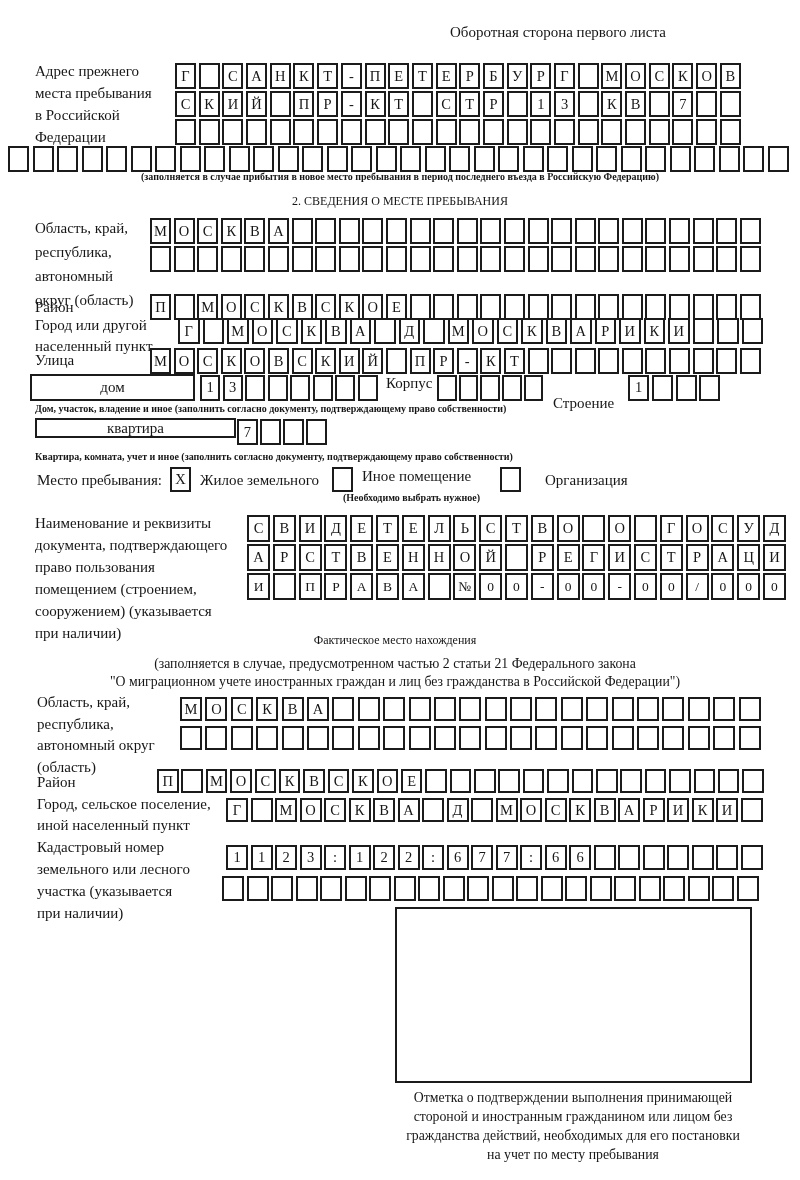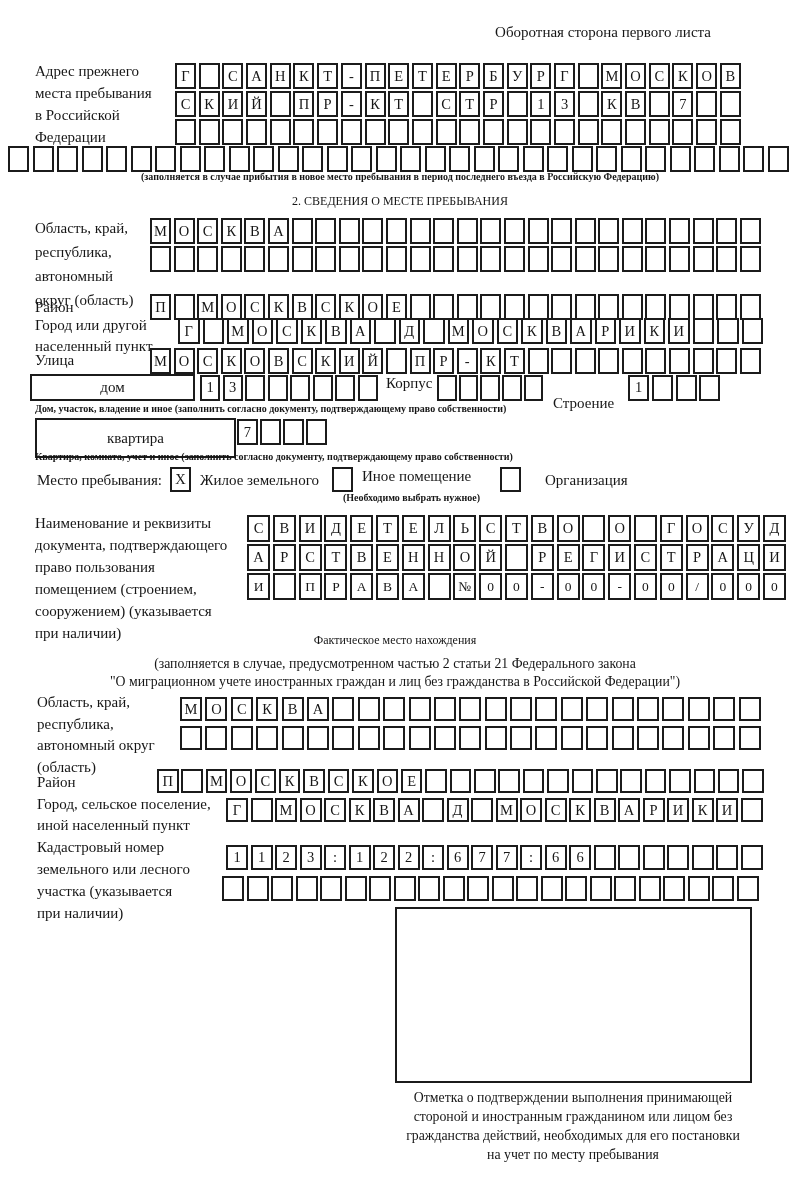--- a/index.html
+++ b/index.html
@@ -19,21 +19,21 @@
     box-sizing:border-box;flex:0 0 var(--cw,21px);width:var(--cw,21px);height:var(--ch,26px);
     border:2px solid #1b1b1b;background:#fff;display:flex;align-items:center;justify-content:center;
     font-size:var(--fs,14.5px);line-height:1;
   }
   .bigcell{
     box-sizing:border-box;border:2px solid #1b1b1b;background:#fff;
     display:flex;align-items:center;justify-content:center;font-size:15px;
   }
   .stamp{box-sizing:border-box;border:2px solid #1b1b1b;background:#fff;}
   .center-multiline{text-align:center;font-size:13.8px;line-height:19px;}
-  .right{text-align:center;}
+  .right{text-align:left;}
 </style>
 </head>
 <body>
 
 <div class="page">
 
   <div class="abs label right" style="left:450px;top:22px;width:306px;">Оборотная сторона первого листа</div>
 
   <div class="abs label" style="left:35px;top:60px;line-height:22px;">
       <div class="line">Адрес прежнего</div>
@@ -334,21 +334,21 @@
     </div>
   <div class="abs label" style="left:553px;top:377px;margin-top:16px;">Строение</div>
   <div class="abs boxrow" style="left:628px;top:374.5px;--gap:2.8px;">
       <div class="cell">1</div>
       <div class="cell"></div>
       <div class="cell"></div>
       <div class="cell"></div>
     </div>
   <div class="abs caption" style="left:35px;top:403px;">Дом, участок, владение и иное (заполнить согласно документу, подтверждающему право собственности)</div>
 
-  <div class="abs bigcell" style="left:35px;top:418px;width:201px;height:40px;font-family:Liberation Serif, serif;">квартира</div>
+  <div class="abs bigcell" style="left:35px;top:418px;width:201px;height:20px;font-family:Liberation Serif, serif;">квартира</div>
   <div class="abs boxrow" style="left:237px;top:419px;--cw:20.5px;--gap:2.5px;">
       <div class="cell">7</div>
       <div class="cell"></div>
       <div class="cell"></div>
       <div class="cell"></div>
     </div>
   <div class="abs caption" style="left:35px;top:451px;">Квартира, комната, учет и иное (заполнить согласно документу, подтверждающему право собственности)</div>
 
   <div class="abs label" style="left:37px;top:470px;">Место пребывания:</div>
   <div class="abs cell" style="left:170px;top:467px;--ch:25px;">X</div>

